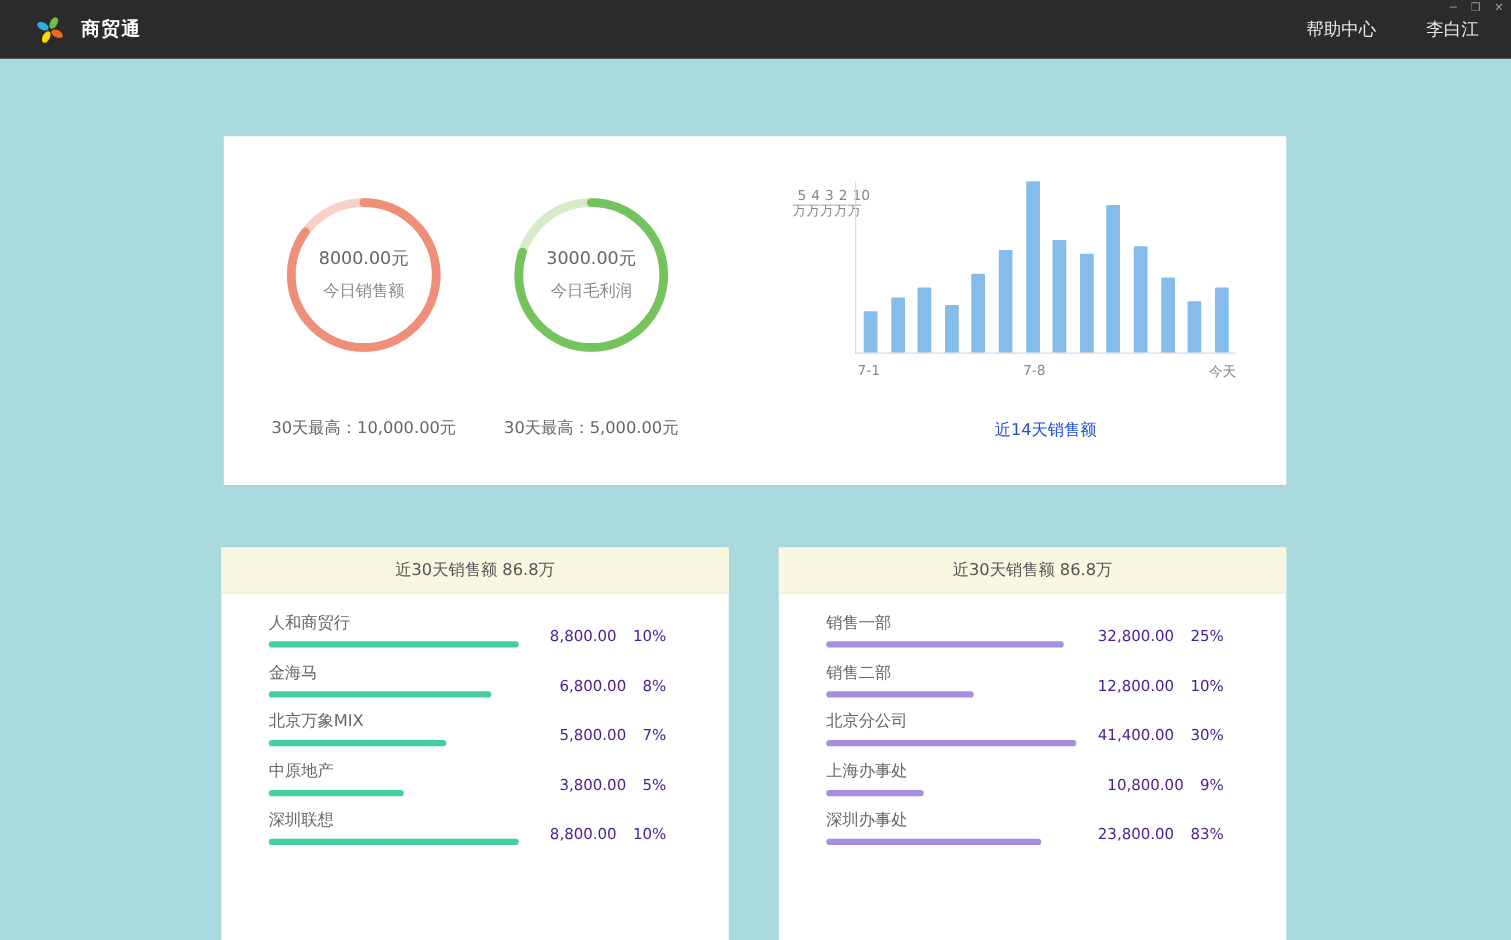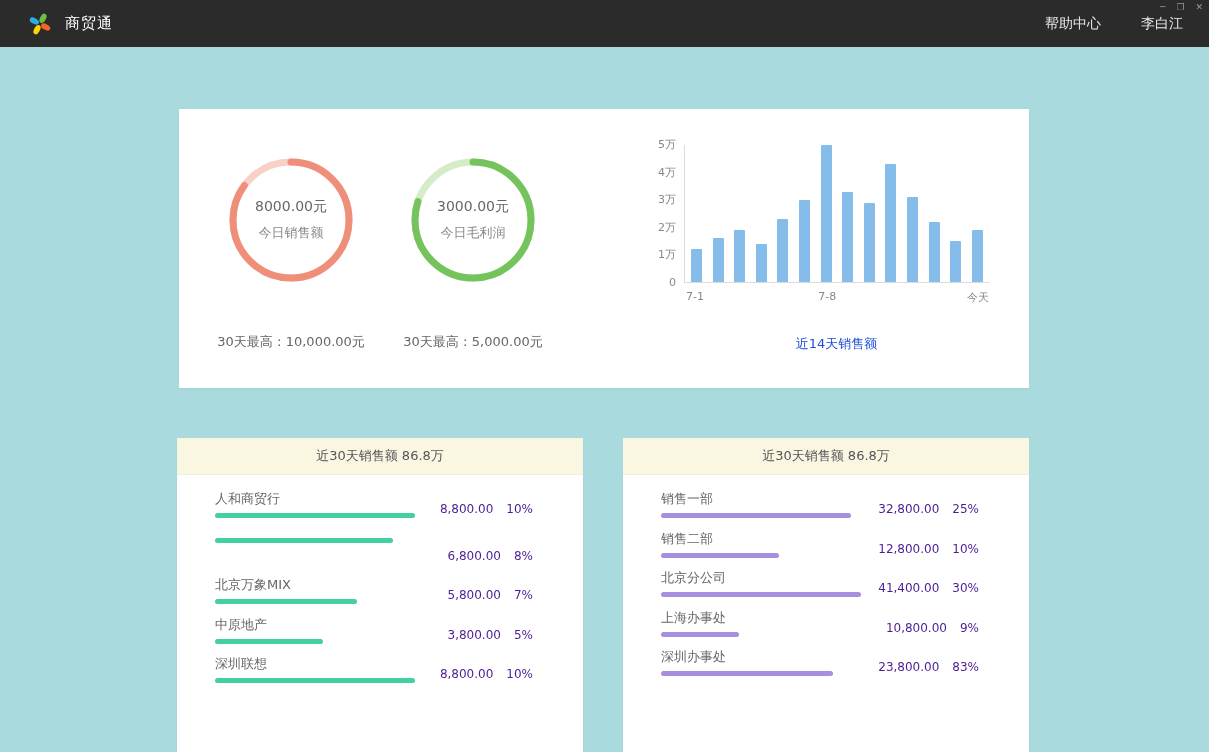--- a/index.html
+++ b/index.html
@@ -11,21 +11,21 @@
     position:relative;
   }
 
   
   .titlebar {
     height:47px; background:#2b2b2b;
     display:flex; align-items:center;
     padding:0 26px 0 28px; position:relative;
   }
   .logo { width:24px; height:24px; margin-right:13px; }
-  .app-title { color:#ffffff; font-size:15px; letter-spacing:1px; }
+  .app-title { color:#ffffff; font-size:15px; letter-spacing:1px;font-weight:bold; }
   .titlebar-right { margin-left:auto; display:flex; gap:40px; align-items:center; }
   .nav-link { color:#e8e8e8; font-size:14px; cursor:pointer; }
   .win-controls {
     position:absolute; top:1px; right:6px;
     display:flex; gap:11px; align-items:center;
     color:#9a9a9a; font-size:9px; line-height:12px;
   }
   .win-controls span { cursor:pointer; }
 
   
@@ -41,22 +41,22 @@
     position:absolute; inset:0;
     display:flex; flex-direction:column; justify-content:center; align-items:center; gap:8px;
   }
   .donut-value { font-size:14px; color:#666; }
   .donut-label { font-size:13px; color:#888; }
   .donut-footer { margin-top:48px; font-size:13px; color:#666; white-space:nowrap; }
 
   
   .chart-block { position:absolute; left:455px; top:30px; width:360px; height:240px; }
   .ylabels {
-    position:absolute; left:0; top:0; width:42px; height:150px;
-    display:flex; flex-direction:column; justify-content:space-between;
+    position:absolute; left:0; top:12px; width:42px; height:150px;
+    display:flex; flex-direction:row; justify-content:space-between;
     font-size:11px; color:#888; text-align:right; line-height:12px;
   }
   .plot {
     position:absolute; left:50px; top:6px; right:5px; height:138px;
     border-left:1px solid #dcdcdc; border-bottom:1px solid #dcdcdc;
     display:flex; align-items:flex-end; justify-content:space-between;
     padding:0 6px;
   }
   .bar { width:11px; border-radius:1px 1px 0 0; }
   .xlabels { position:absolute; left:50px; right:5px; top:151px; height:14px; font-size:11px; color:#888; }
@@ -178,20 +178,21 @@
         <div class="row-name">人和商贸行</div>
         <div class="bar-track">
           <div class="row-bar" style="width: 100%; background: rgb(68, 207, 162);"></div>
         </div>
         <div class="row-value">
           <span>8,800.00</span>
           <span>10%</span>
         </div>
       </div>
       <div class="rank-row">
+        <div class="row-name">金海马</div>
         <div class="bar-track">
           <div class="row-bar" style="width: 89%; background: rgb(68, 207, 162);"></div>
         </div>
         <div class="row-value">
           <span>6,800.00</span>
           <span>8%</span>
         </div>
       </div>
       <div class="rank-row">
         <div class="row-name">北京万象MIX</div>

